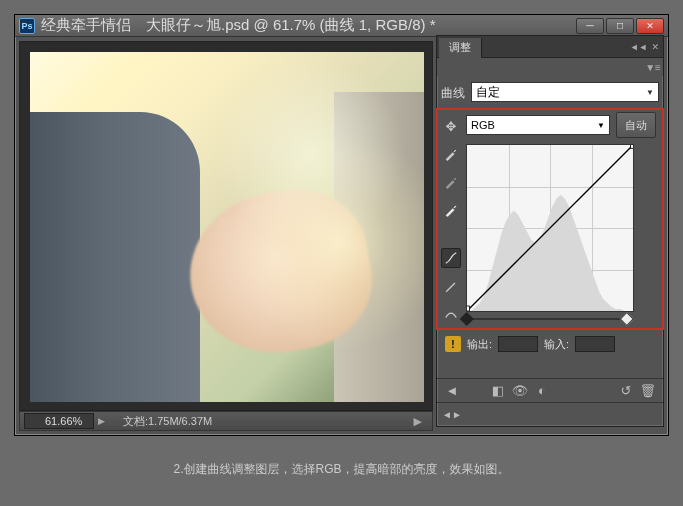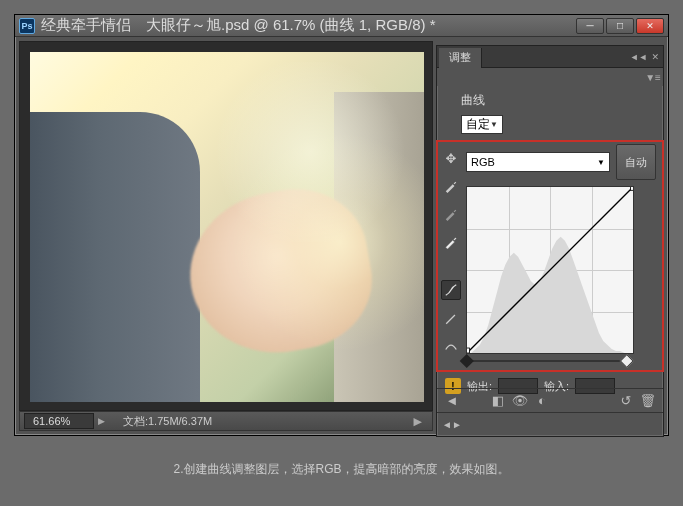--- a/index.html
+++ b/index.html
@@ -16,45 +16,45 @@
 .win-btn.max::before { content: "□"; }
 .canvas-area { position: absolute; left: 4px; top: 26px; width: 414px; height: 370px; background: #2b2b2b; border: 1px solid #222; }
 .photo { position: absolute; left: 10px; top: 10px; width: 394px; height: 350px; overflow: hidden; }
 .photo-bg { width: 100%; height: 100%; background: linear-gradient(135deg, #fffbe0 0%, #fff5c4 15%, #f8eec2 30%, #e6dfb8 45%, #c3d0a8 75%, #607850 100%); position: relative; }
 .photo-body-left { position: absolute; left: 0; top: 60px; width: 170px; height: 290px; background: linear-gradient(90deg, #4a5560 0%, #5d6872 40%, #6f7882 100%); border-radius: 0 60px 0 0; }
 .photo-body-right { position: absolute; right: 0; top: 40px; width: 90px; height: 320px; background: linear-gradient(90deg, #cac5b5 0%, #a8a394 100%); }
 .photo-hands { position: absolute; left: 160px; top: 140px; width: 180px; height: 160px; background: radial-gradient(ellipse at 50% 40%, #f8e4d0 0%, #f0d5bc 40%, #e5c4a6 70%, #d4b090 100%); border-radius: 60% 50% 50% 60%; transform: rotate(-10deg); filter: blur(1px); }
 .flare { position: absolute; left: 200px; top: 80px; width: 220px; height: 220px; background: radial-gradient(circle, rgba(255,250,210,0.7) 0%, rgba(255,245,190,0.3) 30%, transparent 70%); }
 .flare2 { position: absolute; left: 150px; top: 10px; width: 260px; height: 180px; background: radial-gradient(circle, rgba(255,255,235,0.6) 0%, transparent 60%); }
 .status-bar { position: absolute; left: 4px; bottom: 4px; height: 20px; width: 414px; background: linear-gradient(#5a5a5a,#494949); border: 1px solid #333; display: flex; align-items: center; font-size: 11px; color: #ccc; }
-.zoom-box { width: 70px; height: 16px; background: #3a3a3a; border: 1px solid #222; margin: 0 4px; padding: 0 8px; display: flex; align-items: center; color: #ddd; }
+.zoom-box { width: 70px; height: 16px; background: #3a3a3a; border: 1px solid #222; margin: 0 4px; padding: 0 20px; display: flex; align-items: center; color: #ddd; }
 .doc-info { margin-left: 18px; }
 .play-arrow { margin-left: auto; margin-right: 10px; color: #aaa; }
 
-.panel { position: absolute; right: 4px; top: 30px; width: 228px; height: 392px; background: #535353; border: 1px solid #222; box-shadow: 0 0 0 1px #6a6a6a inset; }
+.panel { position: absolute; right: 4px; top: 20px; width: 228px; height: 392px; background: #535353; border: 1px solid #222; box-shadow: 0 0 0 1px #6a6a6a inset; }
 .panel-tabs { height: 22px; background: #3a3a3a; display: flex; align-items: center; border-bottom: 1px solid #222; }
 .panel-tab { background: #535353; height: 20px; padding: 0 10px; font-size: 11px; color: #ddd; display: flex; align-items: center; border-right: 1px solid #222; margin-left: 2px; margin-top: 2px; }
 .panel-menu { margin-left: auto; width: 20px; text-align: center; color: #aaa; font-size: 10px; }
 .panel-controls { margin-left: auto; display: flex; gap: 4px; padding-right: 4px; color: #aaa; font-size: 9px; }
 
-.preset-row { display: flex; align-items: flex-start; padding: 6px 24px; gap: 6px; flex-direction: column; }
+.preset-row { display: flex; align-items: flex-end; padding: 6px 4px; gap: 6px; }
 .preset-label { font-size: 12px; color: #ddd; }
-.preset-select { flex: 1; height: 28px; background: #fff; border: 1px solid #333; font-size: 12px; padding: 0 4px; display: flex; align-items: center; justify-content: space-between; }
+.preset-select { flex: 1; height: 20px; background: #fff; border: 1px solid #333; font-size: 12px; padding: 0 4px; display: flex; align-items: center; justify-content: space-between; }
 .preset-select::after { content: "▼"; font-size: 8px; color: #333; }
 
 .curves-body { display: flex; padding: 2px 6px 2px 2px; gap: 4px; border: 2px solid #c83028; margin: 0 -1px; }
 .tool-col { width: 22px; display: flex; flex-direction: column; gap: 8px; padding-top: 4px; align-items: center; }
 .tool-icon { width: 20px; height: 20px; display: flex; align-items: center; justify-content: center; color: #ccc; font-size: 13px; border-radius: 2px; }
 .tool-icon.active { background: #3a3a3a; border: 1px solid #222; }
 .tool-icon svg { width: 14px; height: 14px; }
 .curve-main { flex: 1; }
 .channel-row { display: flex; gap: 6px; margin-bottom: 6px; align-items: center; }
 .channel-select { flex: 1; height: 20px; background: #fff; border: 1px solid #333; font-size: 11px; padding: 0 4px; display: flex; align-items: center; justify-content: space-between; }
 .channel-select::after { content: "▼"; font-size: 8px; }
-.auto-btn { height: 36px; padding: 0 8px; background: linear-gradient(#6a6a6a,#555); border: 1px solid #333; color: #ddd; font-size: 11px; border-radius: 2px; display: flex; align-items: center; }
+.auto-btn { height: 26px; padding: 0 8px; background: linear-gradient(#6a6a6a,#555); border: 1px solid #333; color: #ddd; font-size: 11px; border-radius: 2px; display: flex; align-items: center; }
 .curve-box { width: 168px; height: 168px; background: #f5f5f5; border: 1px solid #333; position: relative; margin-bottom: 2px; }
 .grid-line { position: absolute; background: #ccc; }
 .grid-v { width: 1px; height: 100%; }
 .grid-h { height: 1px; width: 100%; }
 .histogram { position: absolute; left: 0; bottom: 0; width: 100%; height: 100%; }
 .curve-svg { position: absolute; left: 0; top: 0; width: 100%; height: 100%; }
 .slider-bar { width: 168px; height: 12px; position: relative; }
 .slider-track { position: absolute; top: 4px; width: 100%; height: 2px; background: #333; }
 .slider-thumb { position: absolute; top: 0; width: 10px; height: 10px; background: #222; transform: rotate(45deg) translate(-3px,3px); }
 

